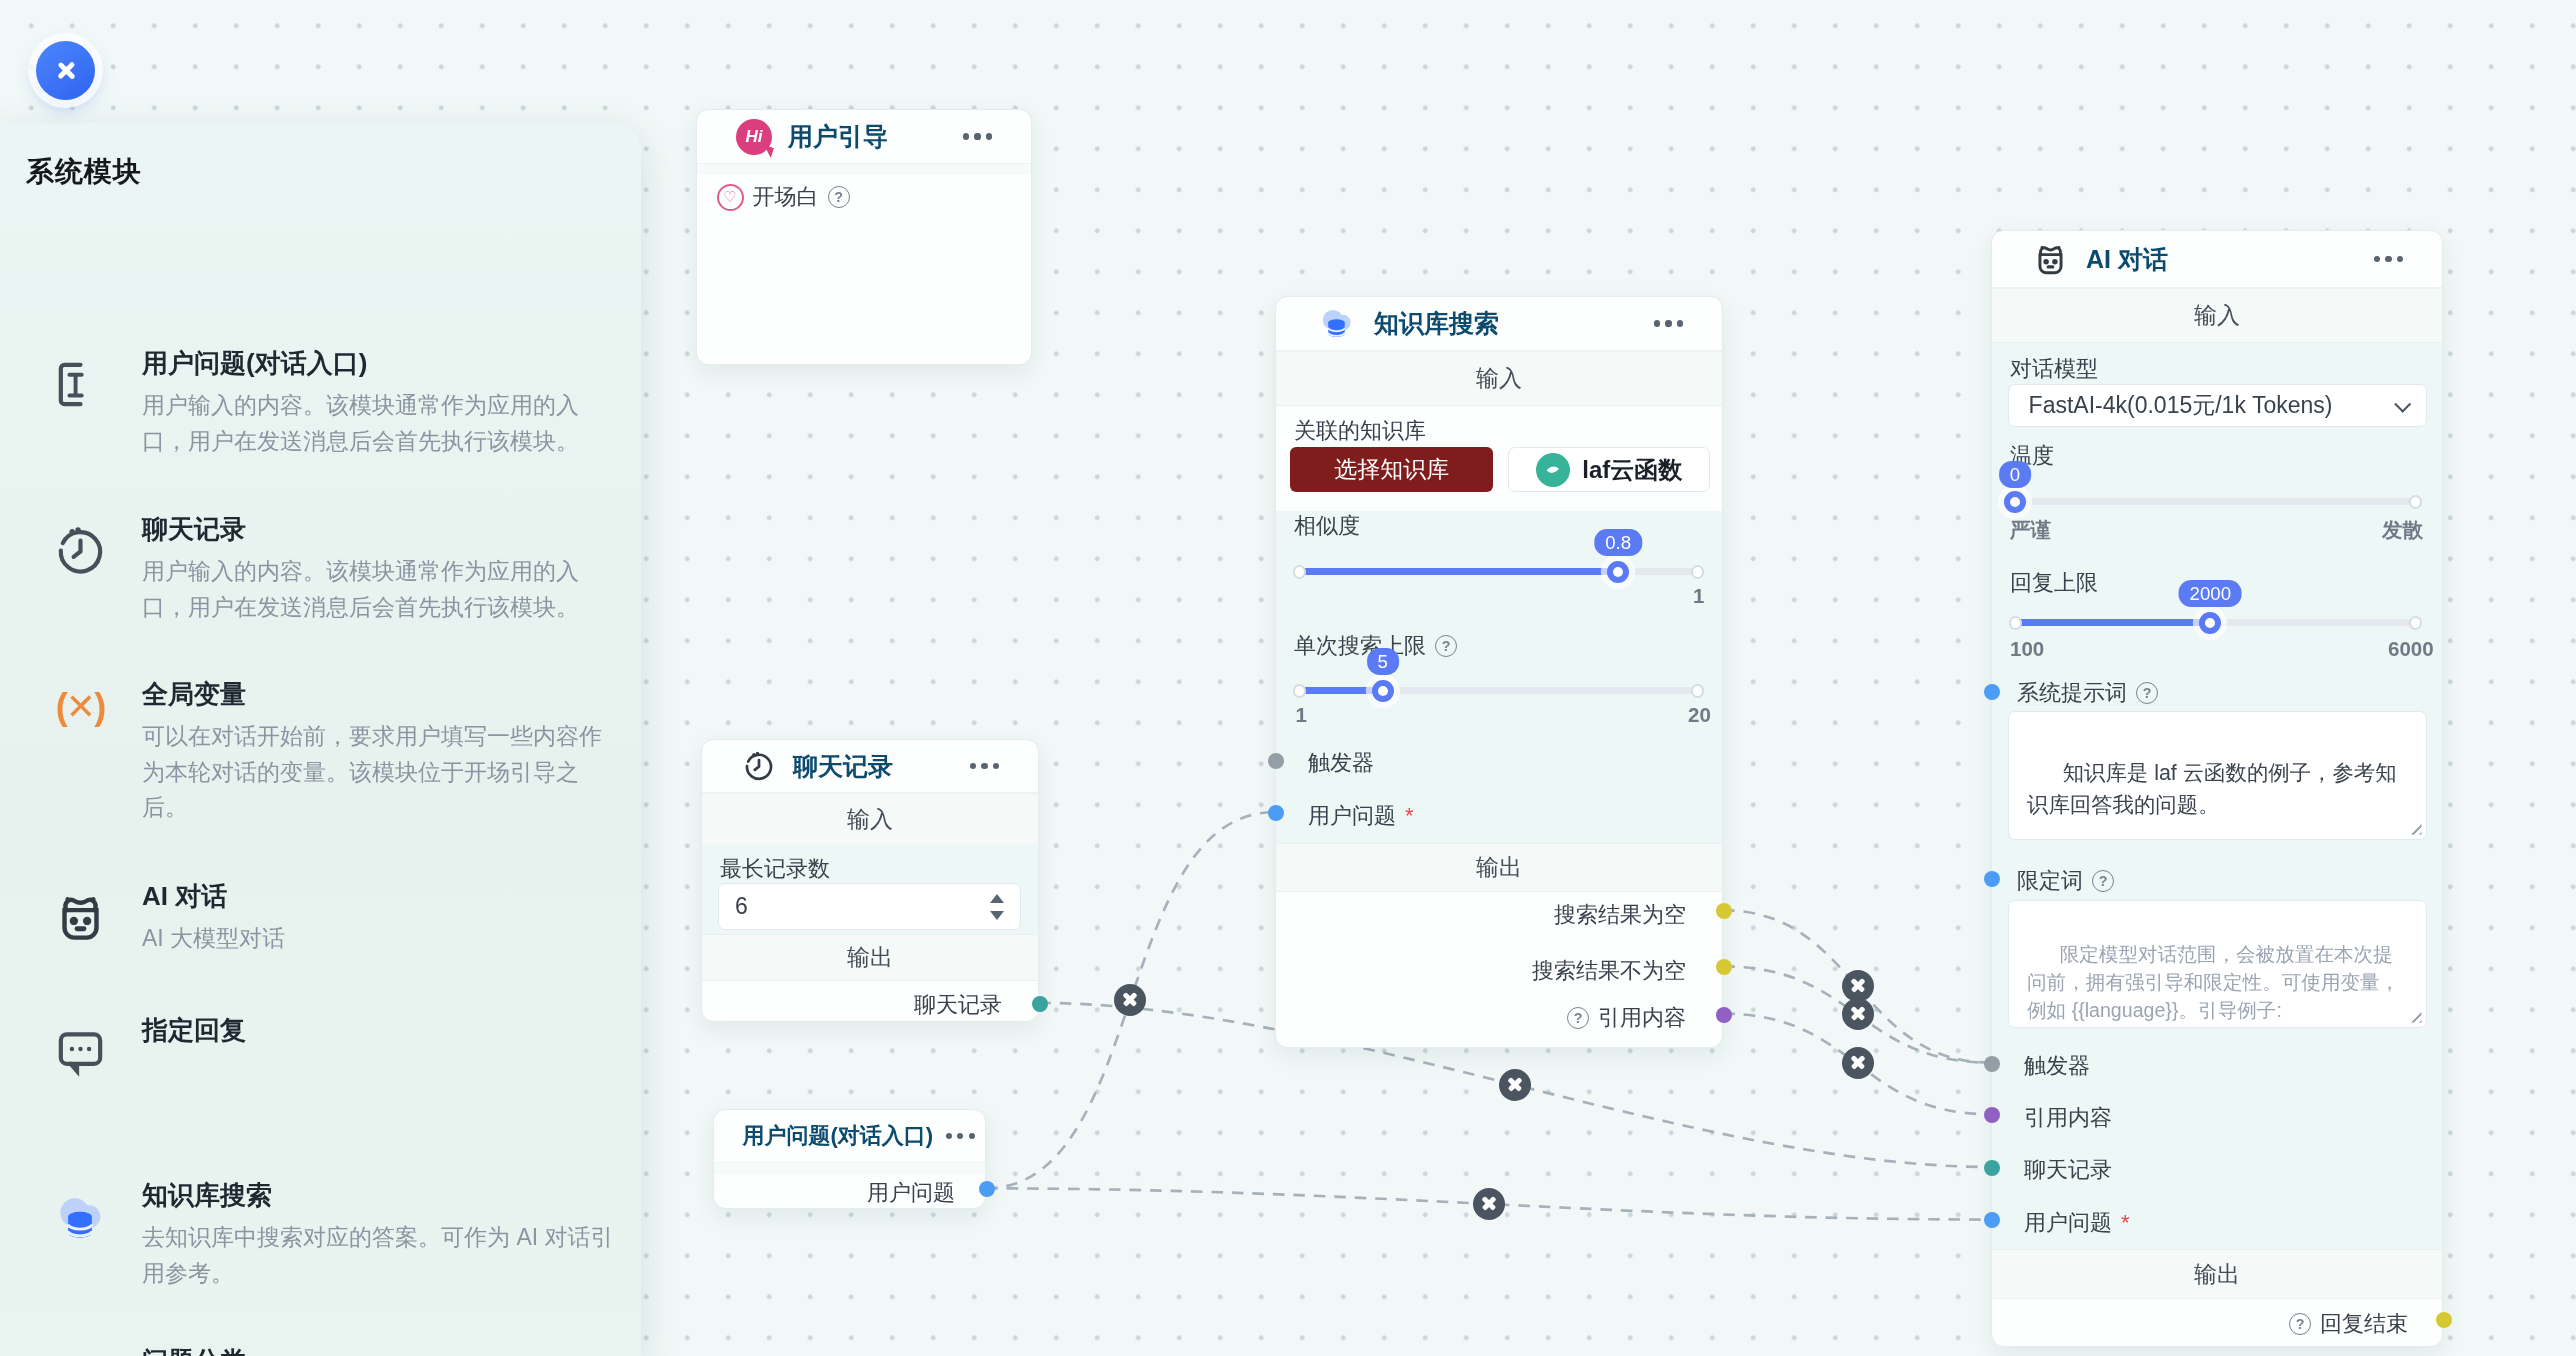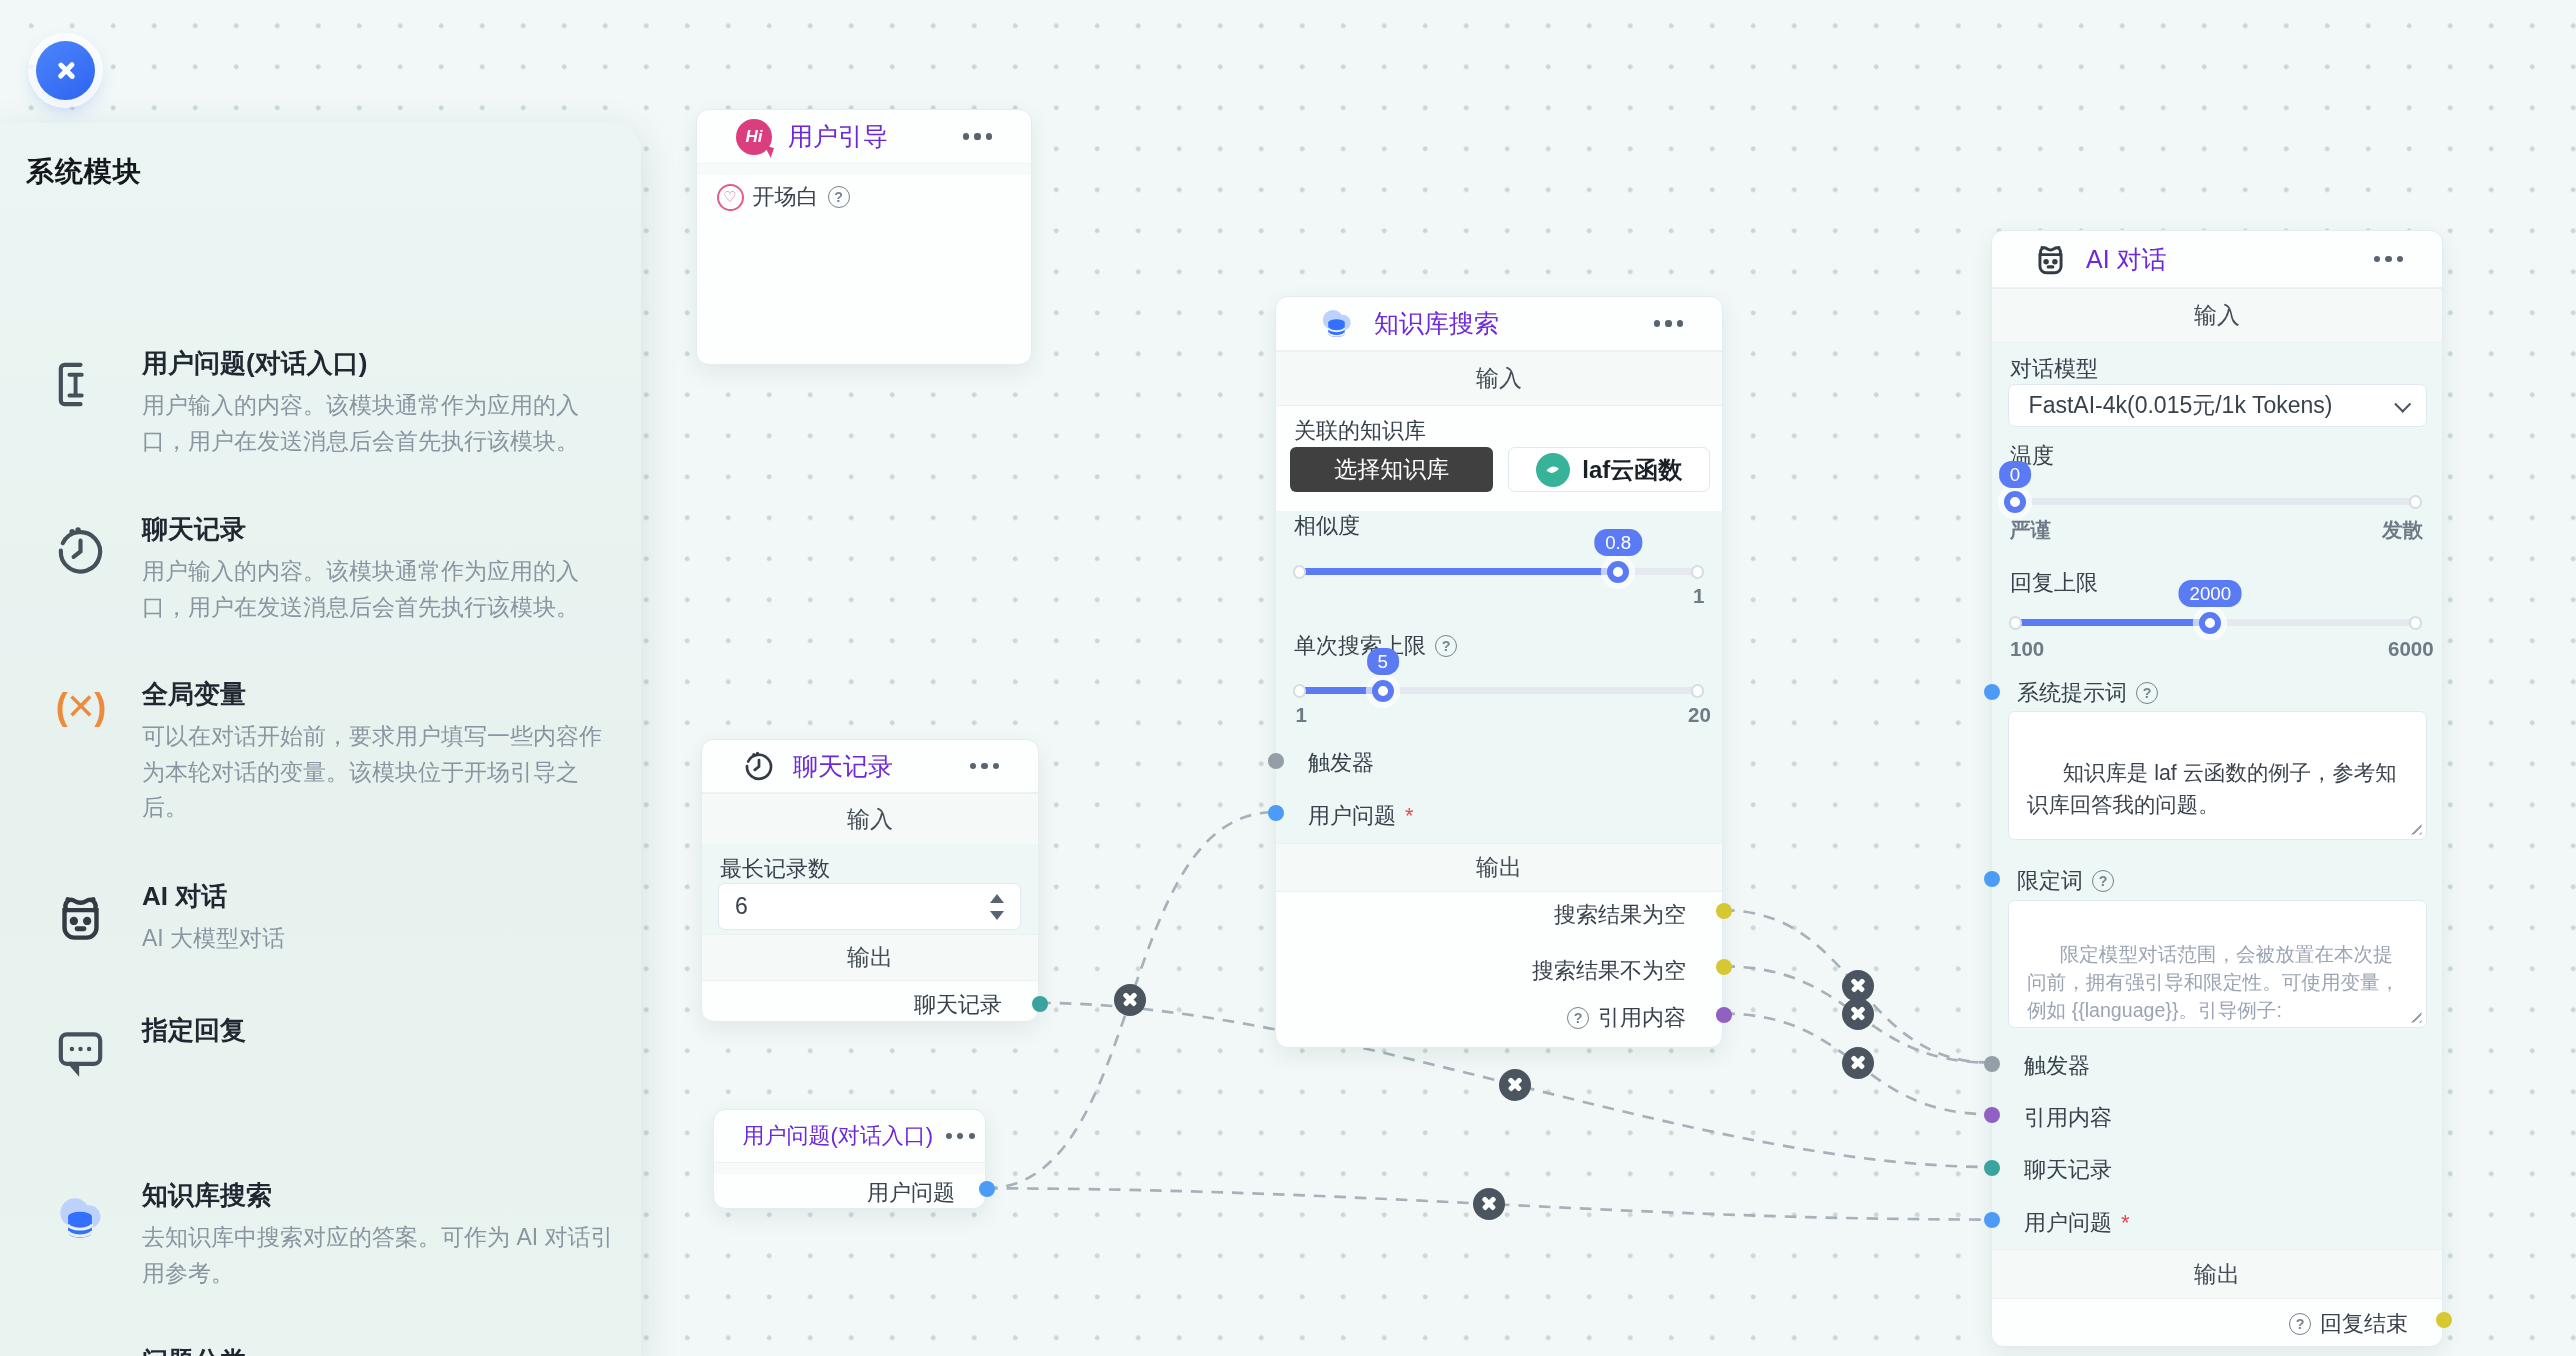--- a/index.html
+++ b/index.html
@@ -30,39 +30,39 @@
   .sb-texts { flex:1; }
   .sb-item-title { font-size:26px; font-weight:bold; color:#1F2730; margin-bottom:7.1px; }
   .sb-item-desc { font-size:23px; line-height:1.55; color:#8A95A1; }
   .gx { font-size:36px; font-weight:bold; color:#EE8A3C; letter-spacing:-1.8px; font-style:normal; }
 
   
   .node { position:absolute; background:#FDFEFE; border:0.9px solid #E5EBEE; border-radius:12.5px;
     box-shadow:0 7.1px 23px rgba(25,60,58,.07); z-index:10; }
   .node-header { position:absolute; left:0; top:0; right:0; height:54px; display:flex; align-items:center;
     gap:16px; padding:0 39px; border-bottom:0.9px solid #EFF2F3; }
-  .node-title { font-size:25px; color:#6d28d9; font-weight:400; white-space:nowrap; }
+  .node-title { font-size:25px; color:#0c4a6e; font-weight:700; white-space:nowrap; }
   .more { margin-left:auto; display:flex; gap:5.3px; align-items:center; cursor:pointer; }
   .more i { width:6.2px; height:6.2px; border-radius:50%; background:#5A646E; display:block; }
   .strip { position:absolute; left:0; right:0; height:10.7px; background:#F6FAF9; }
   .sect { position:absolute; left:0; right:0; background:#F5FAF9; border-top:0.9px solid #EBF0F1;
     border-bottom:0.9px solid #EBF0F1; display:flex; align-items:center; justify-content:center;
     font-size:23px; color:#454E58; }
   .lightband { position:absolute; left:0; right:0; background:#EDF7F5; }
   .flabel { position:absolute; font-size:22px; color:#39424C; display:flex; align-items:center; gap:9px; white-space:nowrap; }
   .req { color:#E5484D; font-size:22px; }
   .help { width:22px; height:22px; border-radius:50%; border:1.8px solid #79838D; color:#79838D; font-size:14.3px;
     display:inline-flex; align-items:center; justify-content:center; font-weight:bold; }
   .tarea { position:absolute; background:#FFFFFF; border:0.9px solid #E2E8F0; border-radius:7.1px;
     padding:12.5px 18px; font-size:21.4px; line-height:1.5; color:#3B434D; white-space:pre-wrap; overflow:hidden; }
   .tarea.ph { color:#9AA4B2; font-size:19.6px; line-height:1.42; }
   .resize-h { position:absolute; right:4.5px; bottom:4.5px; width:14.3px; height:14.3px;
     background:repeating-linear-gradient(315deg,#9AA4AE 0 2.2px, transparent 2.2px 6.2px);
     clip-path:polygon(100% 0, 100% 100%, 0 100%); }
-  .btn-blue { position:absolute; background:#404040; color:#fff; border-radius:6.2px; font-size:23px;
+  .btn-blue { position:absolute; background:#7f1d1d; color:#fff; border-radius:6.2px; font-size:23px;
     display:flex; align-items:center; justify-content:center; cursor:pointer; }
   .chip { position:absolute; background:#fff; border:0.9px solid #E2E8F0; border-radius:7.1px; display:flex;
     align-items:center; justify-content:center; gap:12.5px; cursor:pointer; }
   .chip-label { font-size:24px; font-weight:bold; color:#1A2027; }
   .laf-dot { width:34px; height:34px; border-radius:50%; background:#36B398; display:flex; align-items:center; justify-content:center; }
   .num-input { position:absolute; background:#fff; border:0.9px solid #E2E8F0; border-radius:7.1px;
     display:flex; align-items:center; padding:0 16px; font-size:23px; color:#39424C; }
   .steppers { margin-left:auto; display:flex; flex-direction:column; gap:8px; }
   .tri-up { width:0; height:0; border-left:7.1px solid transparent; border-right:7.1px solid transparent; border-bottom:9.8px solid #5A6572; }
   .tri-dn { width:0; height:0; border-left:7.1px solid transparent; border-right:7.1px solid transparent; border-top:9.8px solid #5A6572; }

